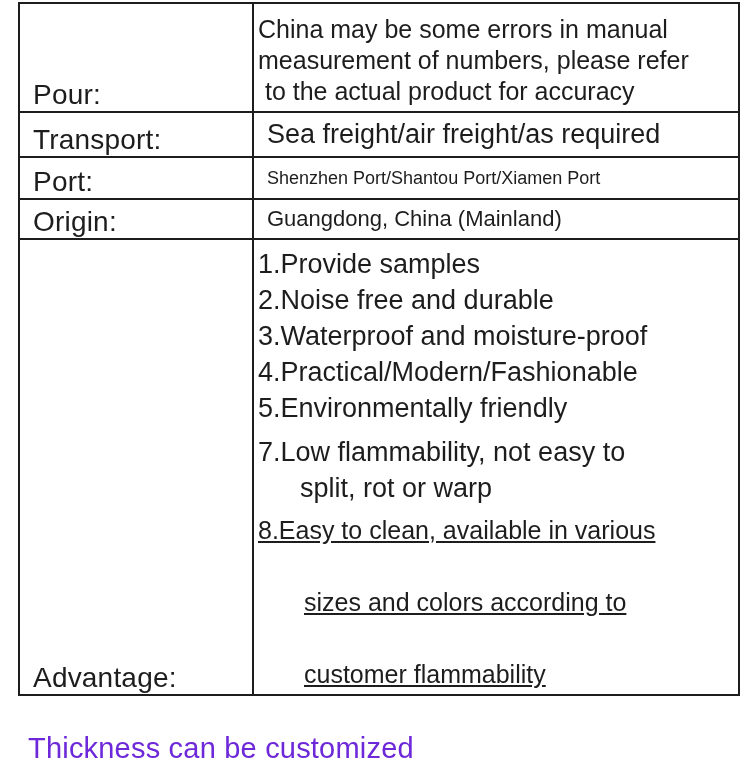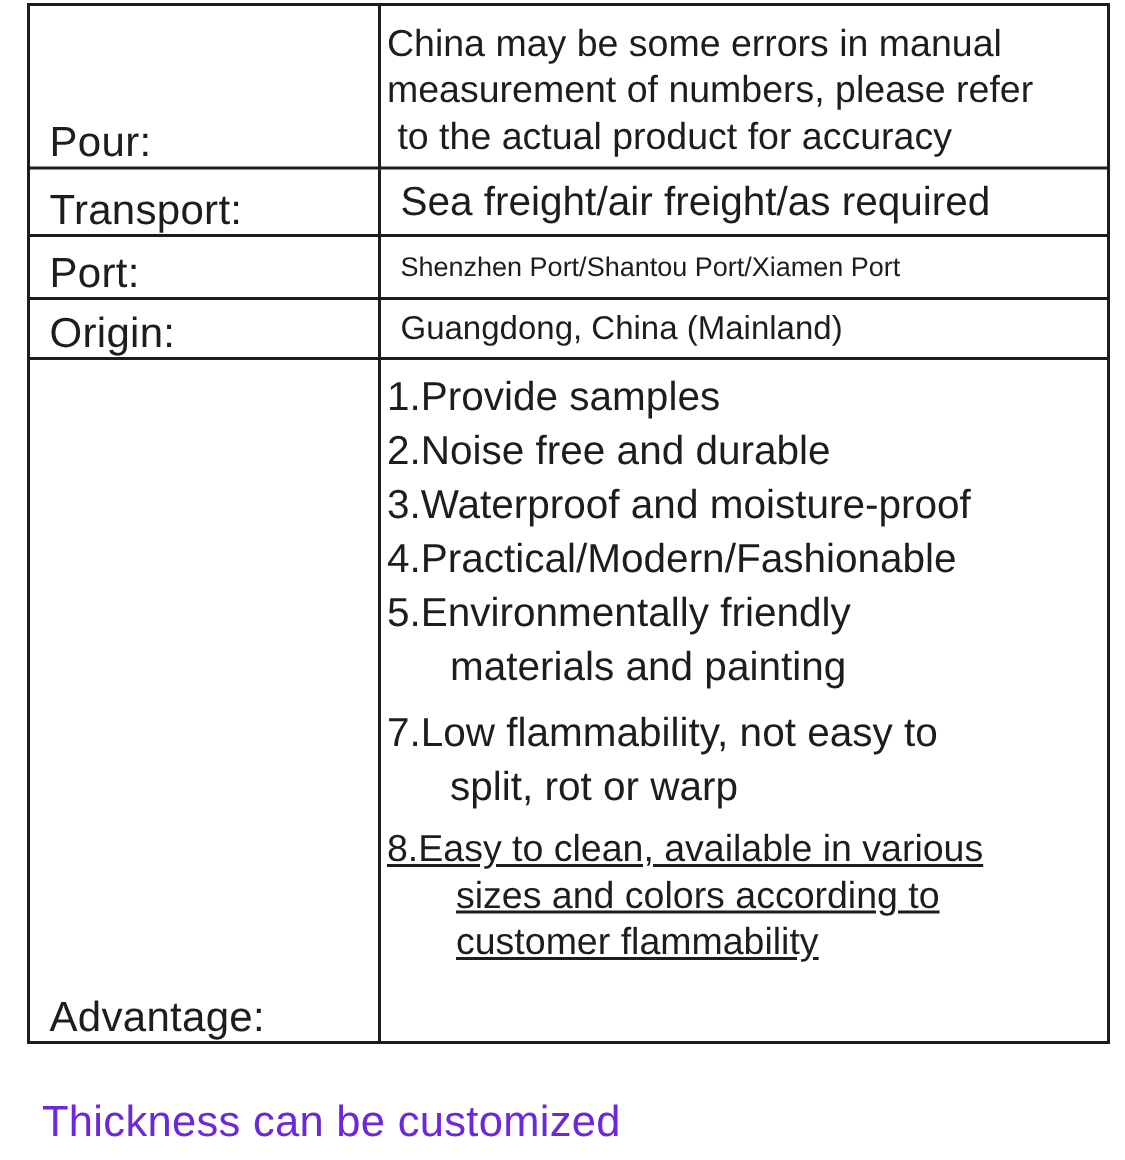--- a/index.html
+++ b/index.html
@@ -46,21 +46,21 @@
   .v-port      { font-size: 18px; padding-left: 13px; }
   .v-origin    { font-size: 22px; padding-left: 13px; }
 
   
   .v-adv { padding: 6px 2px 0 4px; font-size: 27px; }
   .adv-line { line-height: 36px; white-space: pre; }
   .adv-line--cont { padding-left: 42px; }
   .adv-item--g7 { margin-top: 8px; }
   .adv-item--g8 { margin-top: 9px; font-size: 25px; }
   .adv-item--g8 .adv-line { line-height: 31px; text-decoration: underline; }
-  .adv-item--g8 .adv-line--cont { padding-left: 46px; }
+  .adv-item--g8 .adv-line--cont { padding-left: 46px; margin-top: 41px; }
 
   .footer-note {
     position: absolute;
     left: 28px;
     top: 732px;
     font-size: 29px;
     letter-spacing: 0.2px;
     color: #6d28d9;
   }
 </style>
@@ -110,21 +110,20 @@
       <div class="adv-line">2.Noise free and durable</div>
     </div>
     <div class="adv-item">
       <div class="adv-line">3.Waterproof and moisture-proof</div>
     </div>
     <div class="adv-item">
       <div class="adv-line">4.Practical/Modern/Fashionable</div>
     </div>
     <div class="adv-item">
       <div class="adv-line">5.Environmentally friendly</div>
-      <div class="adv-line adv-line--cont">materials and painting</div>
     </div>
     <div class="adv-item adv-item--g7">
       <div class="adv-line">7.Low flammability, not easy to</div>
       <div class="adv-line adv-line--cont">split, rot or warp</div>
     </div>
     <div class="adv-item adv-item--g8">
       <div class="adv-line">8.Easy to clean, available in various</div>
       <div class="adv-line adv-line--cont">sizes and colors according to</div>
       <div class="adv-line adv-line--cont">customer flammability</div>
     </div>

